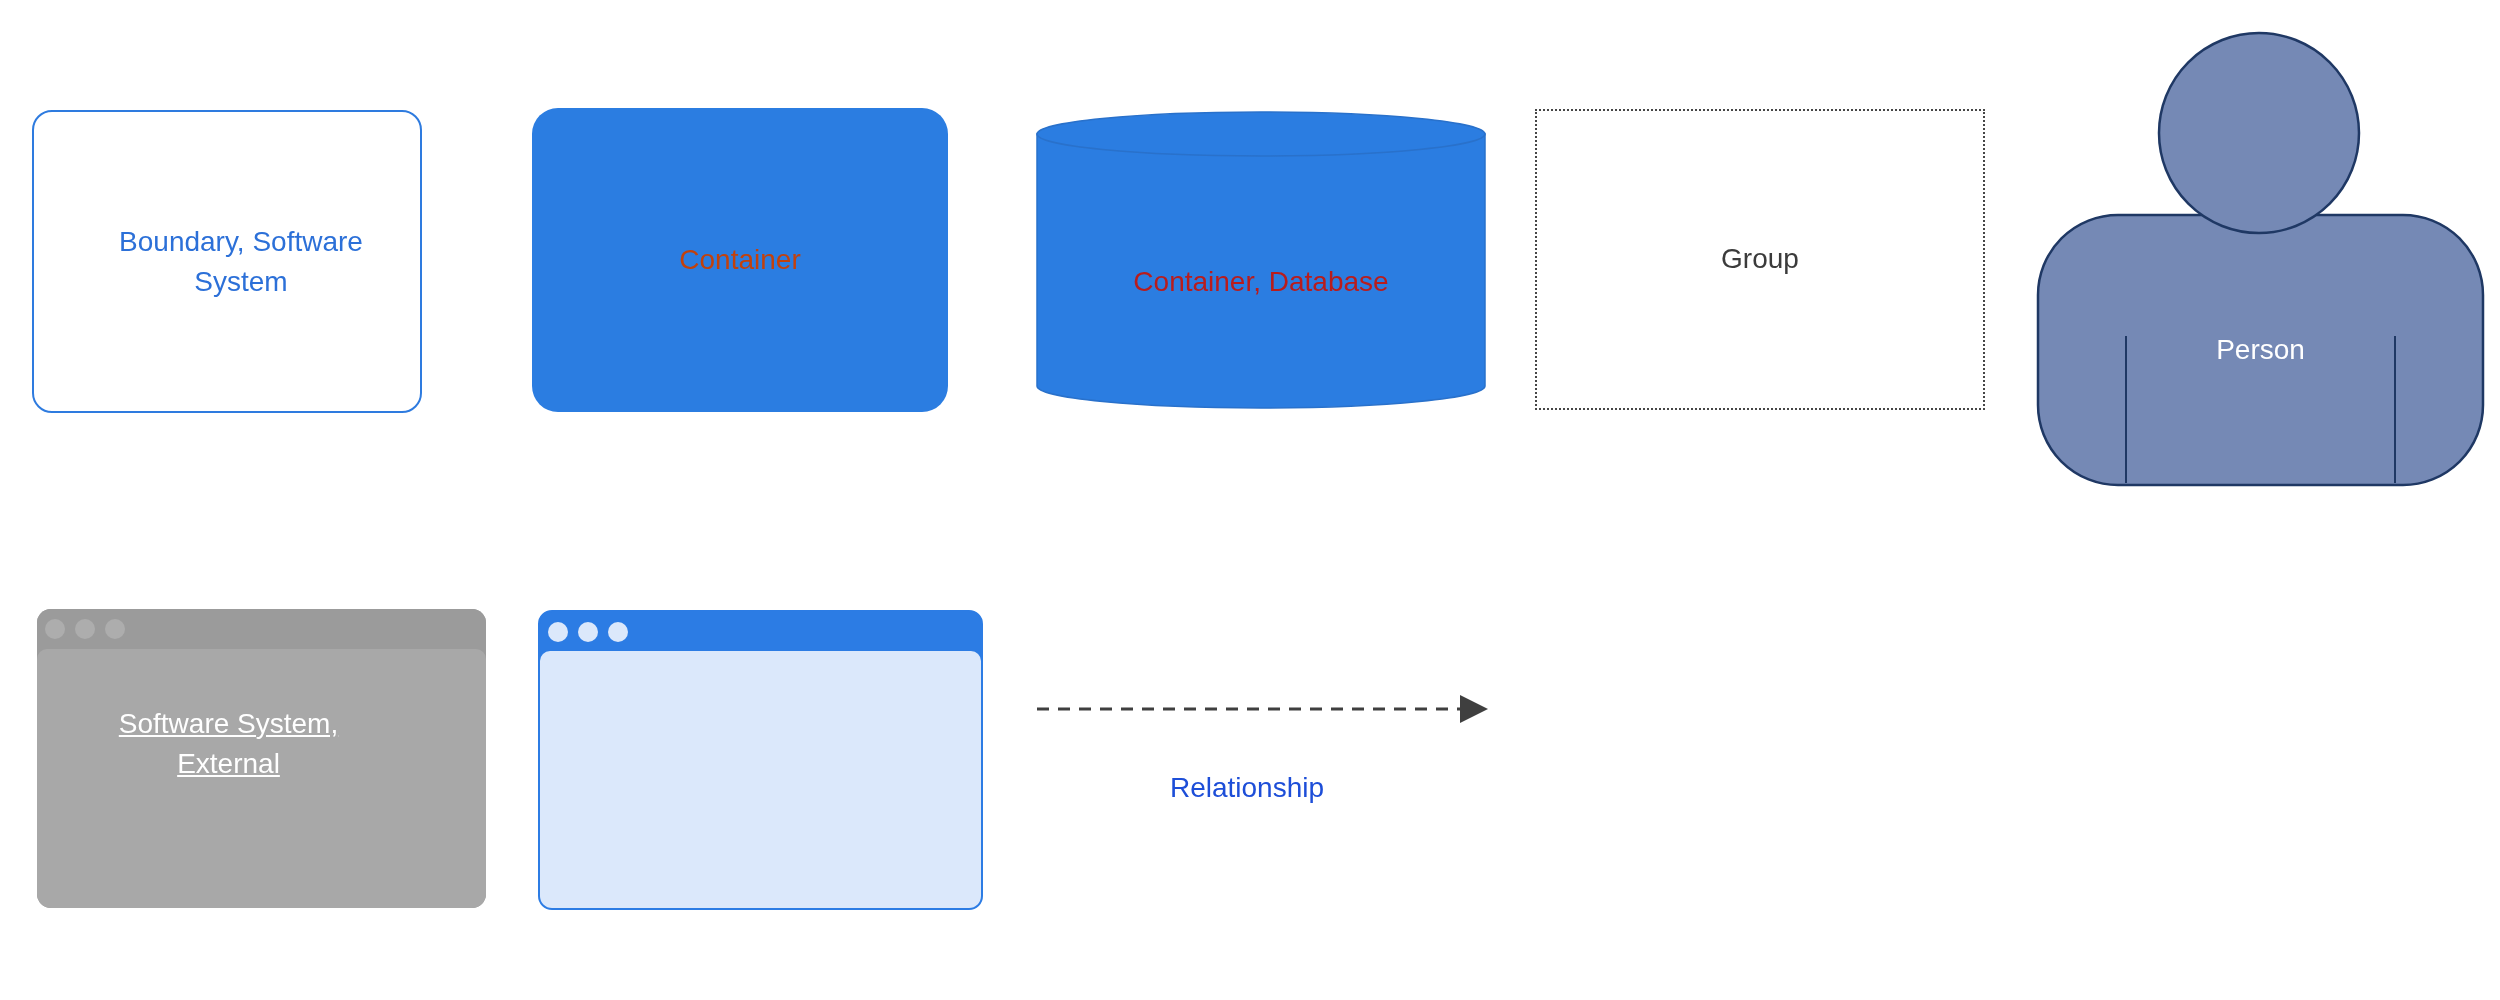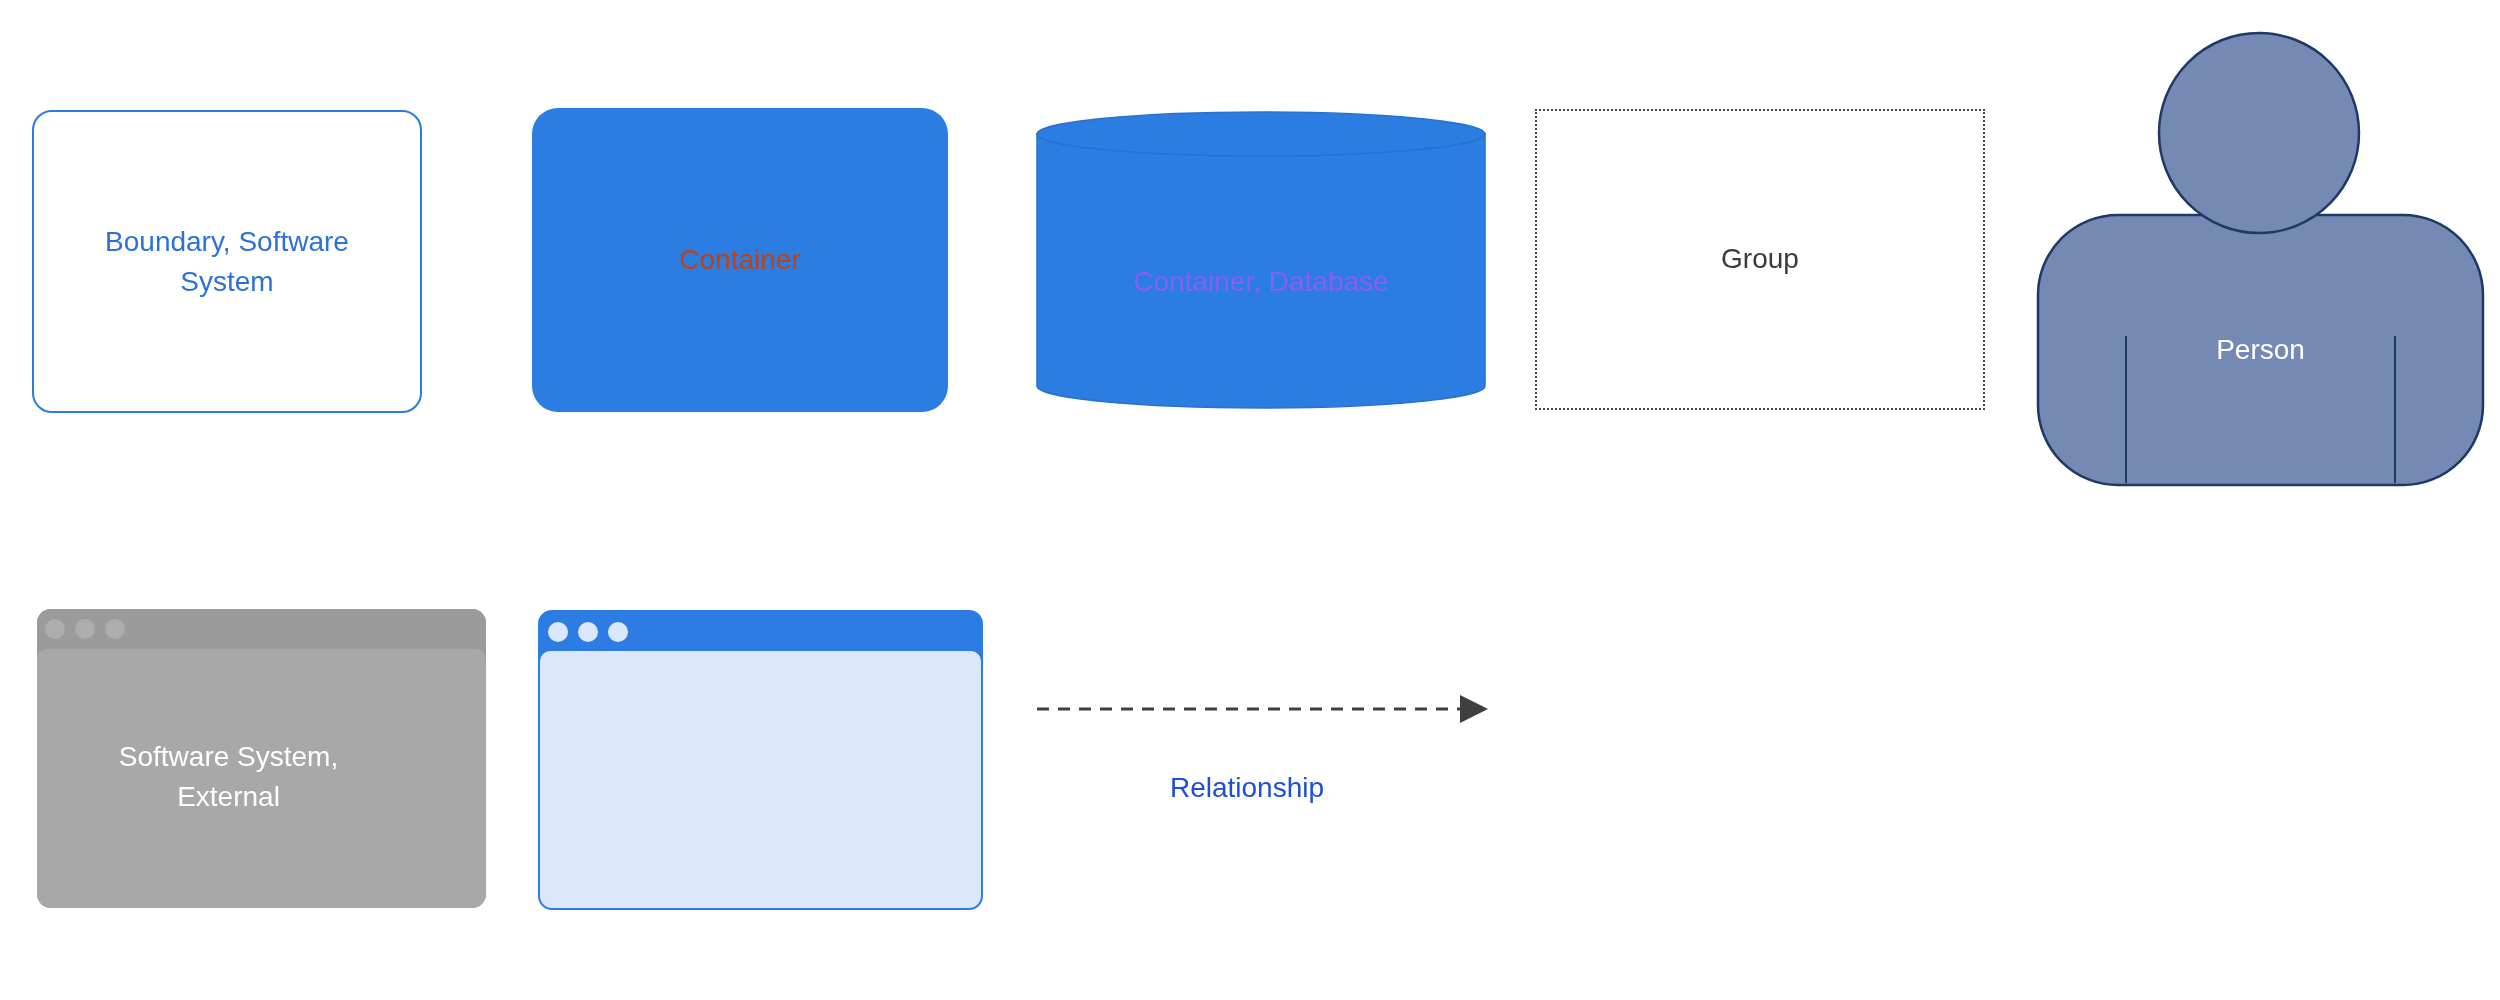--- a/index.html
+++ b/index.html
@@ -24,35 +24,35 @@
   .label span { display: inline-block; }
 
   
   .boundary-box {
     position: absolute; left: 32px; top: 110px;
     width: 386px; height: 299px;
     background: #ffffff;
     border: 2px solid #2e7bdf;
     border-radius: 20px;
   }
-  .boundary-label { left: 32px; top: 110px; width: 390px; height: 303px; color: #2c70d8; }
+  .boundary-label { left: 32px; top: 110px; width: 390px; height: 303px; color: #2c70d8; padding-left: 14px; }
   .boundary-label span { max-width: 300px; }
 
   
   .container-box {
     position: absolute; left: 532px; top: 108px;
     width: 416px; height: 304px;
     background: #2b7de1;
     border-radius: 26px;
   }
   .container-label { left: 532px; top: 108px; width: 416px; height: 304px; color: #c2410c; }
 
   
   .cylinder-svg { position: absolute; left: 1035px; top: 108px; }
-  .cylinder-label { left: 1035px; top: 153px; width: 452px; height: 257px; color: #8b5cf6; }
+  .cylinder-label { left: 1035px; top: 153px; width: 452px; height: 257px; color: #b91c1c; }
 
   
   .group-box {
     position: absolute; left: 1535px; top: 109px;
     width: 446px; height: 297px;
     background: #ffffff;
     border: 2px dotted #464646;
   }
   .group-label { left: 1535px; top: 108px; width: 450px; height: 301px; color: #3b3b3b; }
 
@@ -73,21 +73,21 @@
     padding-left: 8px; gap: 10px;
   }
   .gray-window .window-titlebar { height: 40px; background: #9b9b9b; }
   .window-dot { width: 20px; height: 20px; border-radius: 50%; }
   .gray-window .window-dot { background: #adadad; }
   .gray-window .window-body {
     position: absolute; left: 0; right: 0; top: 40px; bottom: 0;
     background: #a8a8a8;
     border-radius: 10px 10px 0 0;
   }
-  .gray-label { left: 37px; top: 647px; width: 383px; height: 259px; color: #ffffff; }
+  .gray-label { left: 37px; top: 614px; width: 383px; height: 259px; color: #ffffff; text-decoration: underline; }
   .gray-label span { max-width: 290px; }
 
   
   .hosting-window {
     left: 538px; top: 610px; width: 441px; height: 296px;
     background: #2c7ce4;
     border: 2px solid #2c7ce4;
   }
   .hosting-window .window-titlebar { height: 39px; background: #2c7ce4; }
   .hosting-window .window-dot { background: #dbe8fb; }

